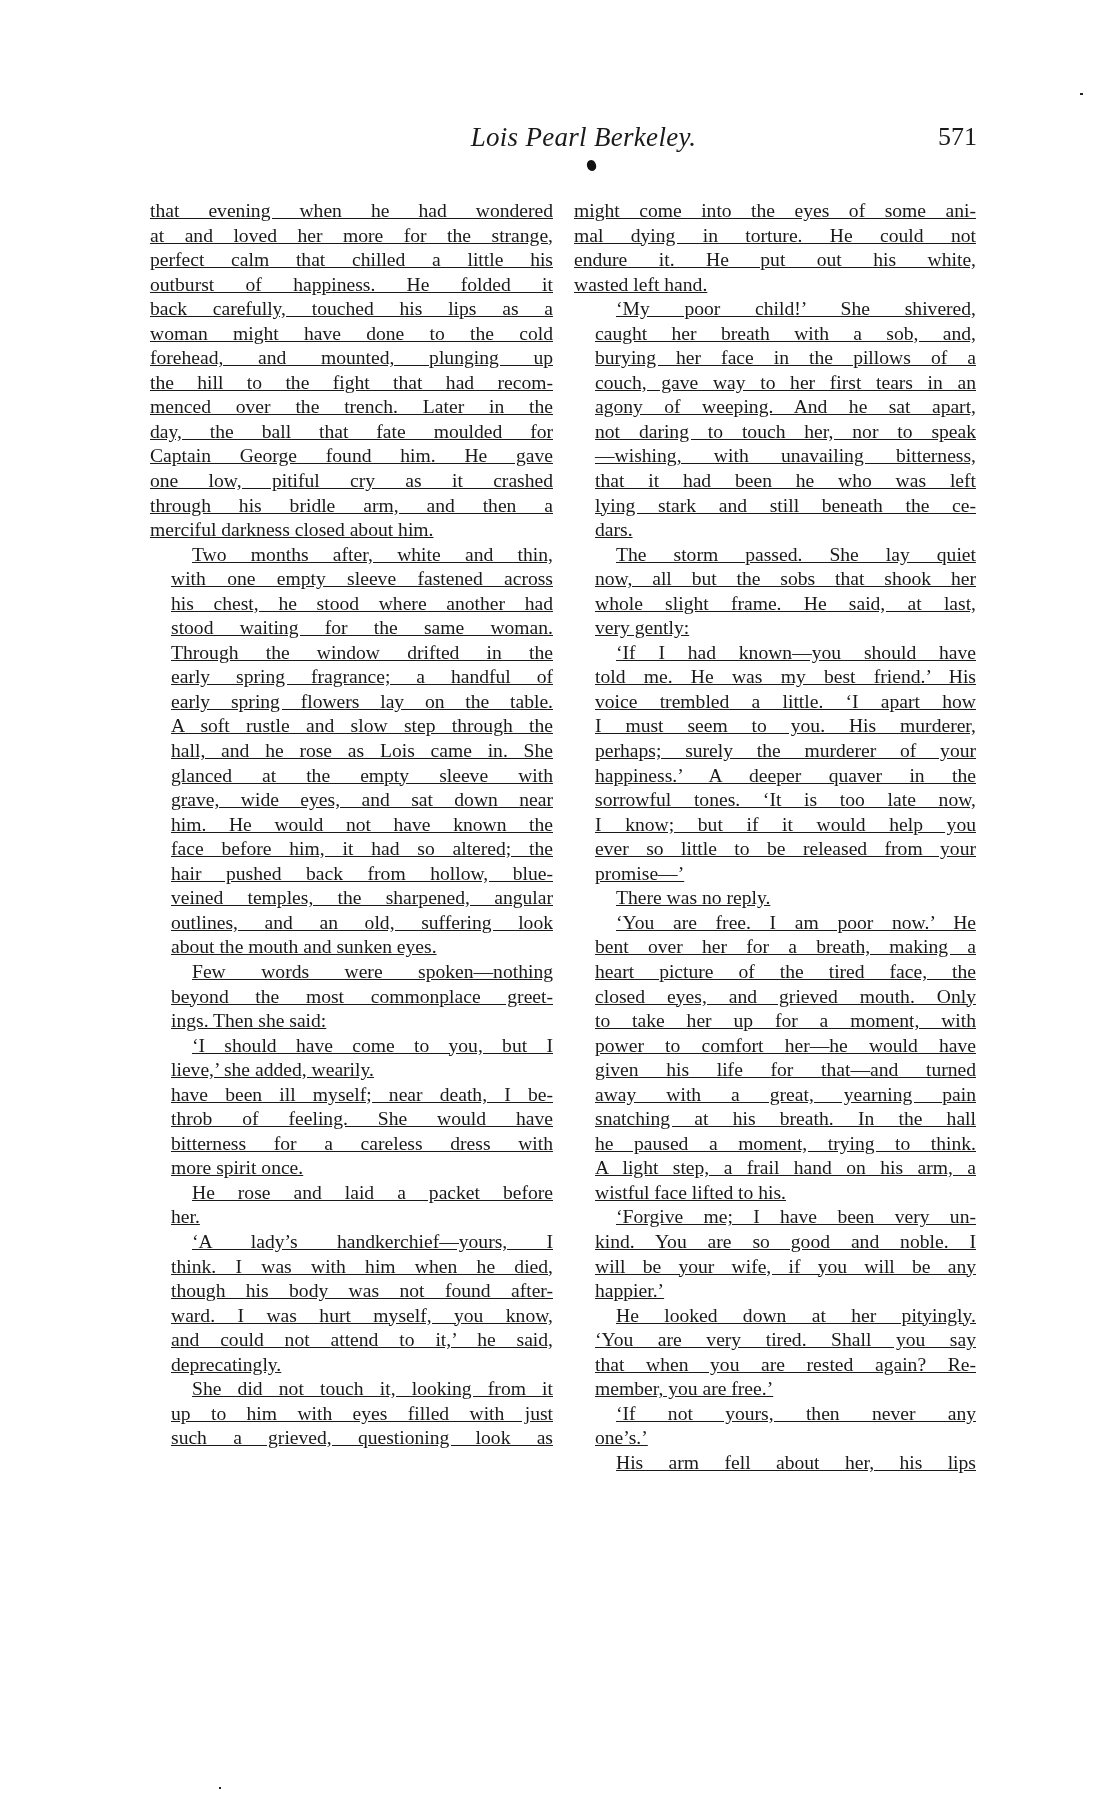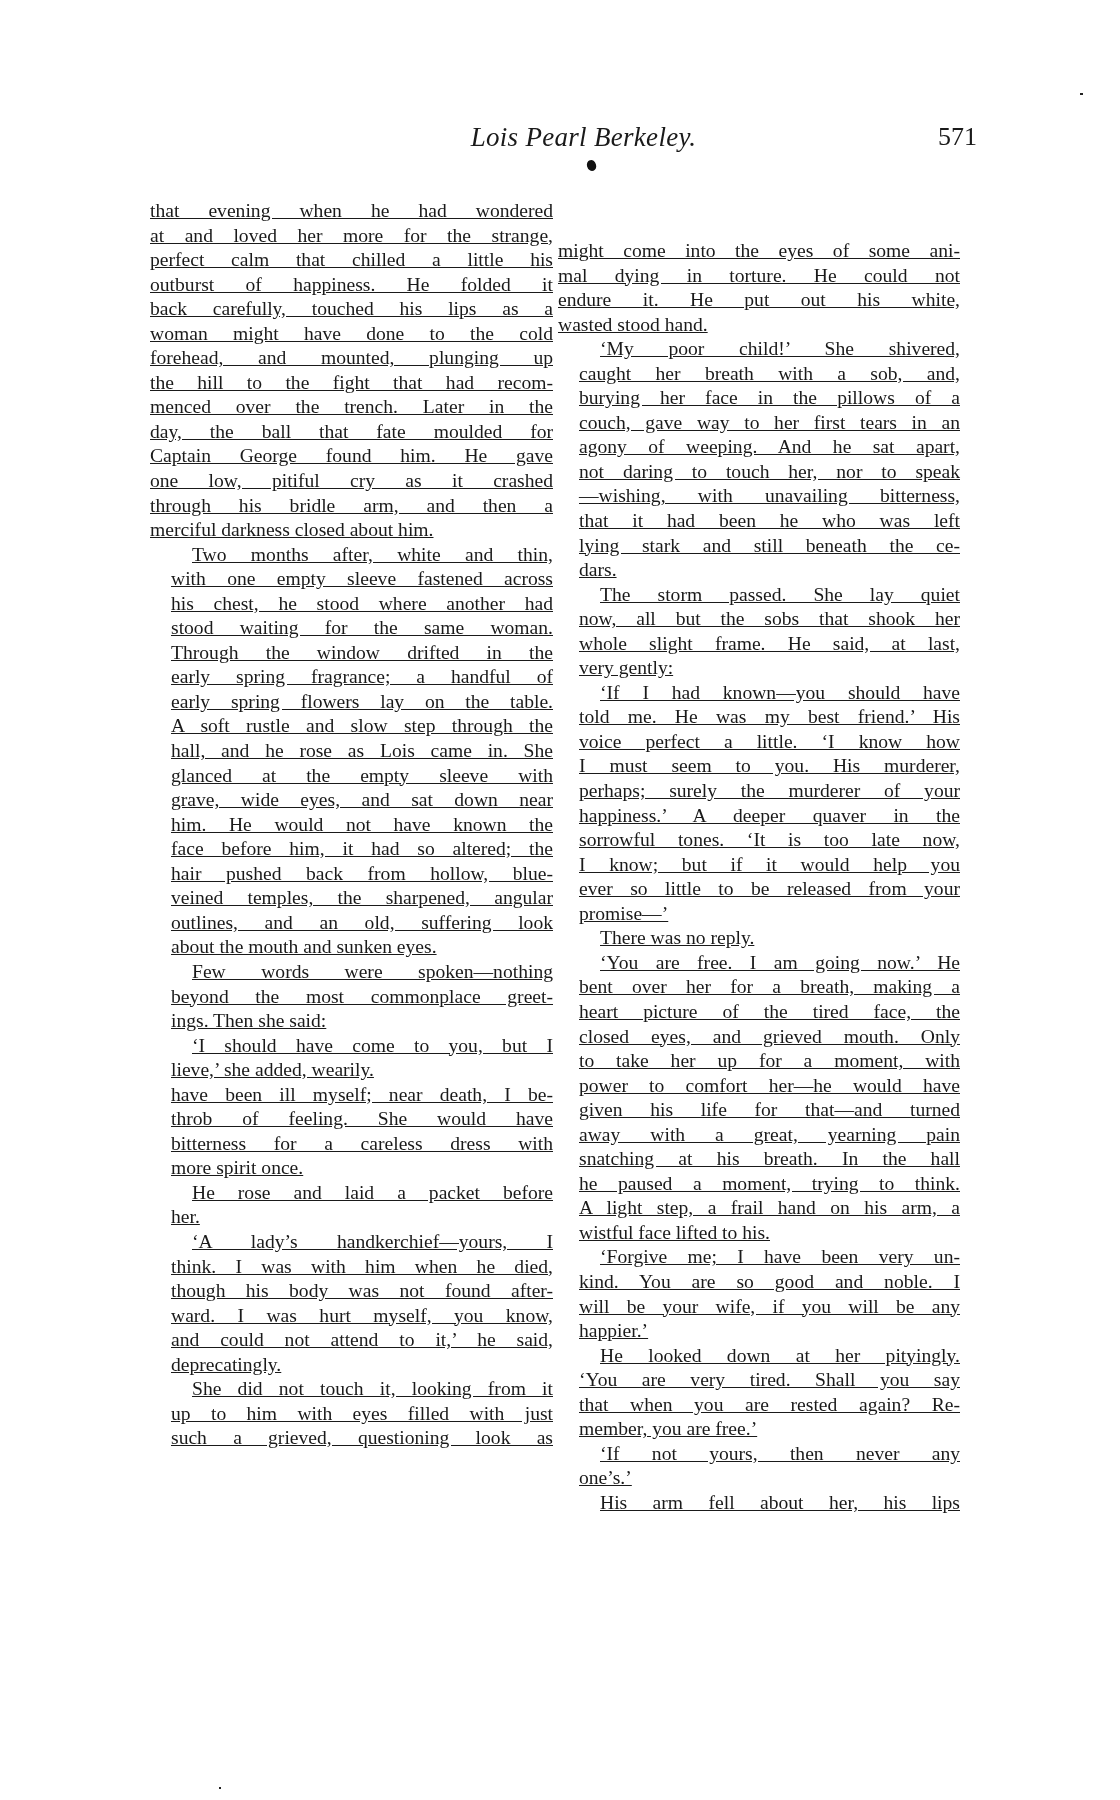--- a/index.html
+++ b/index.html
@@ -57,21 +57,21 @@
     position: absolute;
     top: 199px;
     width: 403px;
     font-size: 19.6px;
     line-height: 24.55px;
     text-align: justify;
     hyphens: manual;
     text-decoration: underline;
   }
   .col-left { left: 150px; }
-  .col-right { left: 558px; width: 402px; margin-top: 40px; }
+  .col-right { left: 574px; width: 402px; }
   .para {
     margin: 0;
     text-indent: 0;
   }
   .para.indent { text-indent: 21px; }
   .line {
     display: block;
     text-align: justify;
     text-align-last: justify;
     white-space: nowrap;
@@ -169,21 +169,21 @@
         <span class="line first-indent">She did not touch it, looking from it</span>
         <span class="line">up to him with eyes filled with just</span>
         <span class="line">such a grieved, questioning look as</span>
       </div>
     </div>
   <div class="column col-right" id="col-right">
       <div class="para">
         <span class="line">might come into the eyes of some ani-</span>
         <span class="line">mal dying in torture. He could not</span>
         <span class="line">endure it. He put out his white,</span>
-        <span class="line last">wasted stood hand.</span>
+        <span class="line last">wasted left hand.</span>
       </div>
       <div class="para indent">
         <span class="line first-indent">‘My poor child!’ She shivered,</span>
         <span class="line">caught her breath with a sob, and,</span>
         <span class="line">burying her face in the pillows of a</span>
         <span class="line">couch, gave way to her first tears in an</span>
         <span class="line">agony of weeping. And he sat apart,</span>
         <span class="line">not daring to touch her, nor to speak</span>
         <span class="line">—wishing, with unavailing bitterness,</span>
         <span class="line">that it had been he who was left</span>
@@ -192,34 +192,34 @@
       </div>
       <div class="para indent">
         <span class="line first-indent">The storm passed. She lay quiet</span>
         <span class="line">now, all but the sobs that shook her</span>
         <span class="line">whole slight frame. He said, at last,</span>
         <span class="line last">very gently:</span>
       </div>
       <div class="para indent">
         <span class="line first-indent">‘If I had known—you should have</span>
         <span class="line">told me. He was my best friend.’ His</span>
-        <span class="line">voice perfect a little. ‘I know how</span>
+        <span class="line">voice trembled a little. ‘I apart how</span>
         <span class="line">I must seem to you. His murderer,</span>
         <span class="line">perhaps; surely the murderer of your</span>
         <span class="line">happiness.’ A deeper quaver in the</span>
         <span class="line">sorrowful tones. ‘It is too late now,</span>
         <span class="line">I know; but if it would help you</span>
         <span class="line">ever so little to be released from your</span>
         <span class="line last">promise—’</span>
       </div>
       <div class="para indent">
         <span class="line last first-indent">There was no reply.</span>
       </div>
       <div class="para indent">
-        <span class="line first-indent">‘You are free. I am going now.’ He</span>
+        <span class="line first-indent">‘You are free. I am poor now.’ He</span>
         <span class="line">bent over her for a breath, making a</span>
         <span class="line">heart picture of the tired face, the</span>
         <span class="line">closed eyes, and grieved mouth. Only</span>
         <span class="line">to take her up for a moment, with</span>
         <span class="line">power to comfort her—he would have</span>
         <span class="line">given his life for that—and turned</span>
         <span class="line">away with a great, yearning pain</span>
         <span class="line">snatching at his breath. In the hall</span>
         <span class="line">he paused a moment, trying to think.</span>
         <span class="line">A light step, a frail hand on his arm, a</span>

